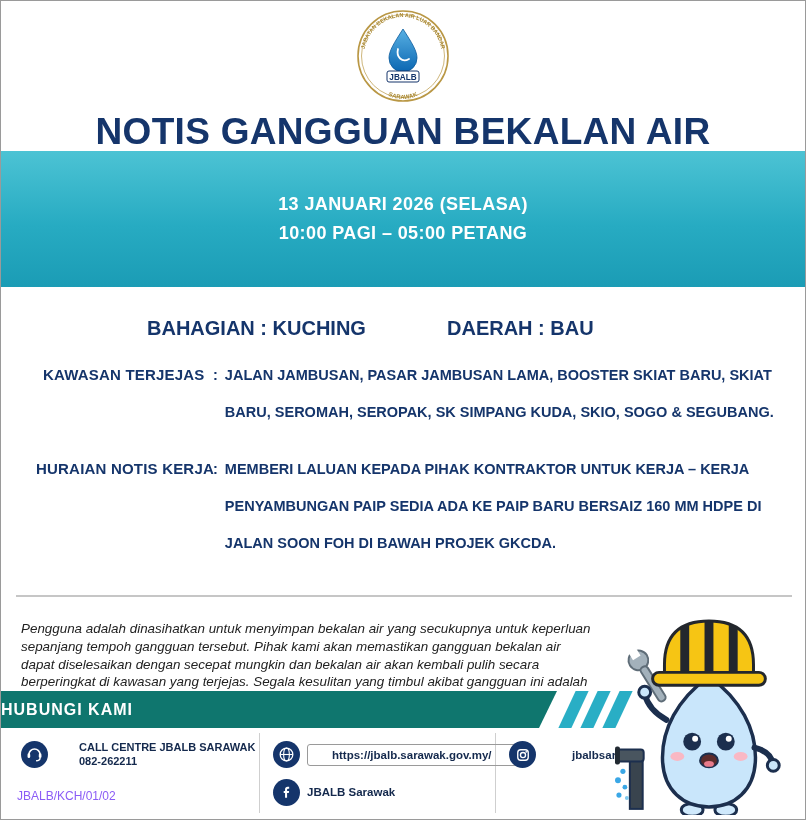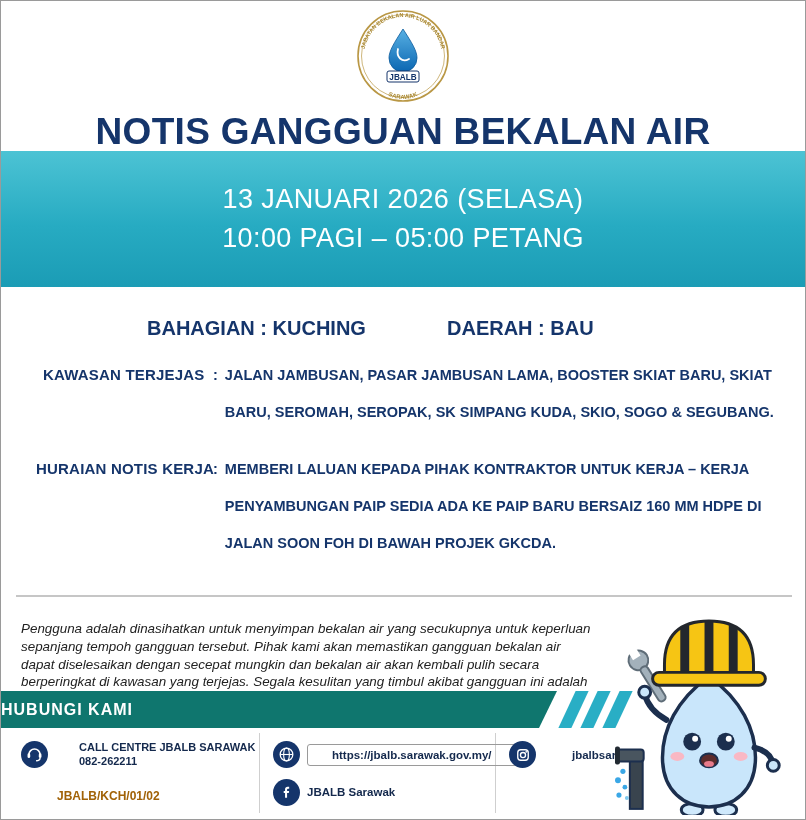--- a/index.html
+++ b/index.html
@@ -10,21 +10,21 @@
   }
   
   .logo { position:absolute; top:8px; left:50%; transform:translateX(-50%); width:94px; height:94px; }
   
   .title { position:absolute; top:110px; left:0; width:100%; text-align:center;
            font-size:37px; font-weight:700; letter-spacing:0.3px; color:#15356b; }
   
   .banner { position:absolute; top:150px; left:0; width:100%; height:136px;
             background:linear-gradient(180deg,#4cc3d4 0%, #27abc2 55%, #1b9cb5 100%);
             display:flex; flex-direction:column; align-items:center; justify-content:center; gap:8px; }
-  .banner .line { color:#fff; font-size:27px; font-weight:400; letter-spacing:0.4px; }
+  .banner .line { color:#fff; font-size:18px; font-weight:700; letter-spacing:0.4px; }
   
   .region { position:absolute; top:316px; left:16px; width:100%; height:26px; }
   .region .bahagian { position:absolute; left:130px; top:0; font-size:20px; font-weight:700; }
   .region .daerah   { position:absolute; left:430px; top:0; font-size:20px; font-weight:700; }
   
   .block-label { position:absolute; font-size:15px; font-weight:700; letter-spacing:0.2px; color:#15356b; }
   .kawasan-label { top:365px; left:42px; }
   .huraian-label { top:459px; left:35px; }
   .detail { position:absolute; left:212px; width:580px; display:flex; align-items:flex-start;
             font-size:14.5px; font-weight:700; color:#15356b; line-height:37px; }
@@ -50,21 +50,21 @@
                  background:#15356b; display:flex; align-items:center; justify-content:center; }
   .ic-call { left:20px;  top:740px; }
   .ic-web  { left:272px; top:740px; }
   .ic-ig   { left:508px; top:740px; }
   .ic-fb   { left:272px; top:778px; }
   .cc-text { position:absolute; left:54px; top:739px; font-size:11px; font-weight:700; color:#14294d; line-height:14px;margin-left:24px; }
   .url-box { position:absolute; left:306px; top:743px; font-size:11.5px; font-weight:700; color:#14294d;
              border:1px solid #9a9a9a; border-radius:3px; padding:4px 24px; }
   .ig-text { position:absolute; left:543px; top:748px; font-size:11.5px; font-weight:700; color:#14294d;padding-left:28px; }
   .fb-text { position:absolute; left:306px; top:785px; font-size:11.5px; font-weight:700; color:#14294d; }
-  .ref-no  { position:absolute; left:16px; top:788px; font-size:12px; font-weight:700; color:#a16207;margin-left:40px; }
+  .ref-no  { position:absolute; left:16px; top:788px; font-size:12px; font-weight:400; color:#8b5cf6; }
   
   .mascot { position:absolute; right:6px; bottom:4px; width:184px; height:214px; }
 </style>
 </head>
 <body>
 
 <div class="page">
 
   <svg class="logo" viewBox="-47 -47 94 94">
     <defs>

